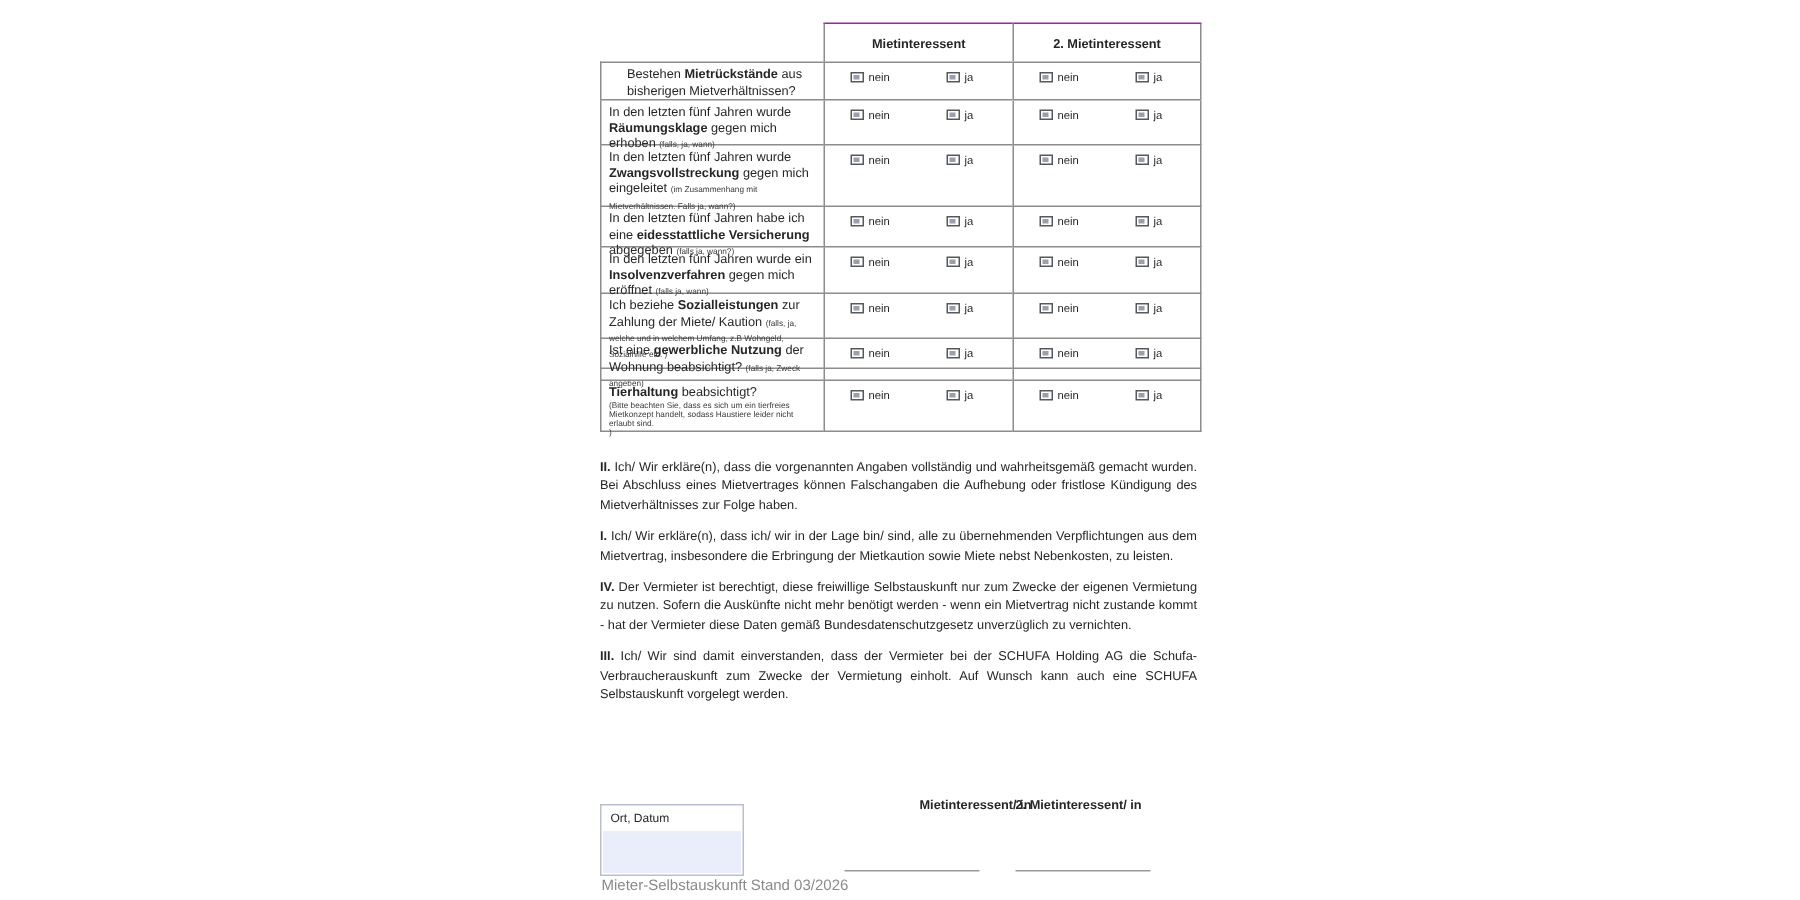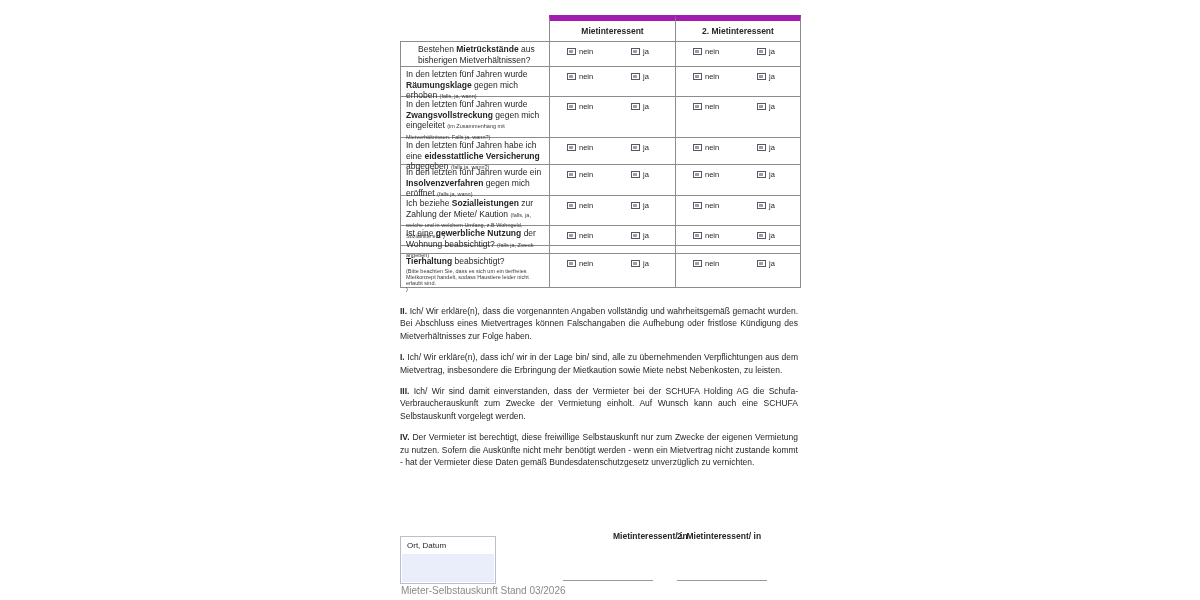--- a/index.html
+++ b/index.html
@@ -5,21 +5,21 @@
   html,body{margin:0;padding:0;}
   body{width:1200px;height:600px;background:#ffffff;position:relative;
        font-family:"Liberation Sans",sans-serif;color:#262626;}
   .doc{position:absolute;left:400px;top:15px;width:402px;height:580px;}
 
   
   .tbl{position:absolute;left:0;top:0;width:401px;}
   .hrow{display:flex;}
   .hspacer{width:149px;}
   .hcell{box-sizing:border-box;width:126px;height:26px;
-         border-top:6px solid #a21caf;border-left:1px solid #8c8c8c;
+         border-top:1px solid #a21caf;border-left:1px solid #8c8c8c;
          display:flex;align-items:center;justify-content:center;
          font-weight:bold;font-size:8.5px;}
   .hcell:last-child{border-right:1px solid #8c8c8c;}
   .trow{display:flex;}
   .td{box-sizing:border-box;border-left:1px solid #8c8c8c;border-bottom:1px solid #8c8c8c;}
   .td:last-child{border-right:1px solid #8c8c8c;}
   .trow.first .td{border-top:1px solid #8c8c8c;padding-left:17px;}
   .q{width:149px;font-size:8.5px;line-height:10.5px;padding:2px 4px 2px 5px;}
   .q b{font-weight:bold;}
   .note{font-size:5.5px;line-height:6px;color:#3a3a3a;}
@@ -261,22 +261,22 @@
             <span class="cb"></span>
             <span class="cbl">ja</span>
           </span>
       </div>
     </div>
   </div>
 
   <div class="legal">
     <p class="para"><b>II.</b><span> Ich/ Wir erkläre(n), dass die vorgenannten Angaben vollständig und wahrheitsgemäß gemacht wurden. Bei Abschluss eines Mietvertrages können Falschangaben die Aufhebung oder fristlose Kündigung des Mietverhältnisses zur Folge haben.</span></p>
     <p class="para"><b>I.</b><span> Ich/ Wir erkläre(n), dass ich/ wir in der Lage bin/ sind, alle zu übernehmenden Verpflichtungen aus dem Mietvertrag, insbesondere die Erbringung der Mietkaution sowie Miete nebst Nebenkosten, zu leisten.</span></p>
+    <p class="para"><b>IV.</b><span> Der Vermieter ist berechtigt, diese freiwillige Selbstauskunft nur zum Zwecke der eigenen Vermietung zu nutzen. Sofern die Auskünfte nicht mehr benötigt werden - wenn ein Mietvertrag nicht zustande kommt - hat der Vermieter diese Daten gemäß Bundesdatenschutzgesetz unverzüglich zu vernichten.</span></p>
     <p class="para"><b>III.</b><span> Ich/ Wir sind damit einverstanden, dass der Vermieter bei der SCHUFA Holding AG die Schufa-Verbraucherauskunft zum Zwecke der Vermietung einholt. Auf Wunsch kann auch eine SCHUFA Selbstauskunft vorgelegt werden.</span></p>
-    <p class="para"><b>IV.</b><span> Der Vermieter ist berechtigt, diese freiwillige Selbstauskunft nur zum Zwecke der eigenen Vermietung zu nutzen. Sofern die Auskünfte nicht mehr benötigt werden - wenn ein Mietvertrag nicht zustande kommt - hat der Vermieter diese Daten gemäß Bundesdatenschutzgesetz unverzüglich zu vernichten.</span></p>
   </div>
 
   <div class="ort-box">
     <div class="ort-label">Ort, Datum</div>
     <div class="ort-fill"></div>
   </div>
 
   <div class="sig-label s1">Mietinteressent/ in</div>
   <div class="sig-label s2">2. Mietinteressent/ in</div>
   <div class="sig-line l1"></div>

